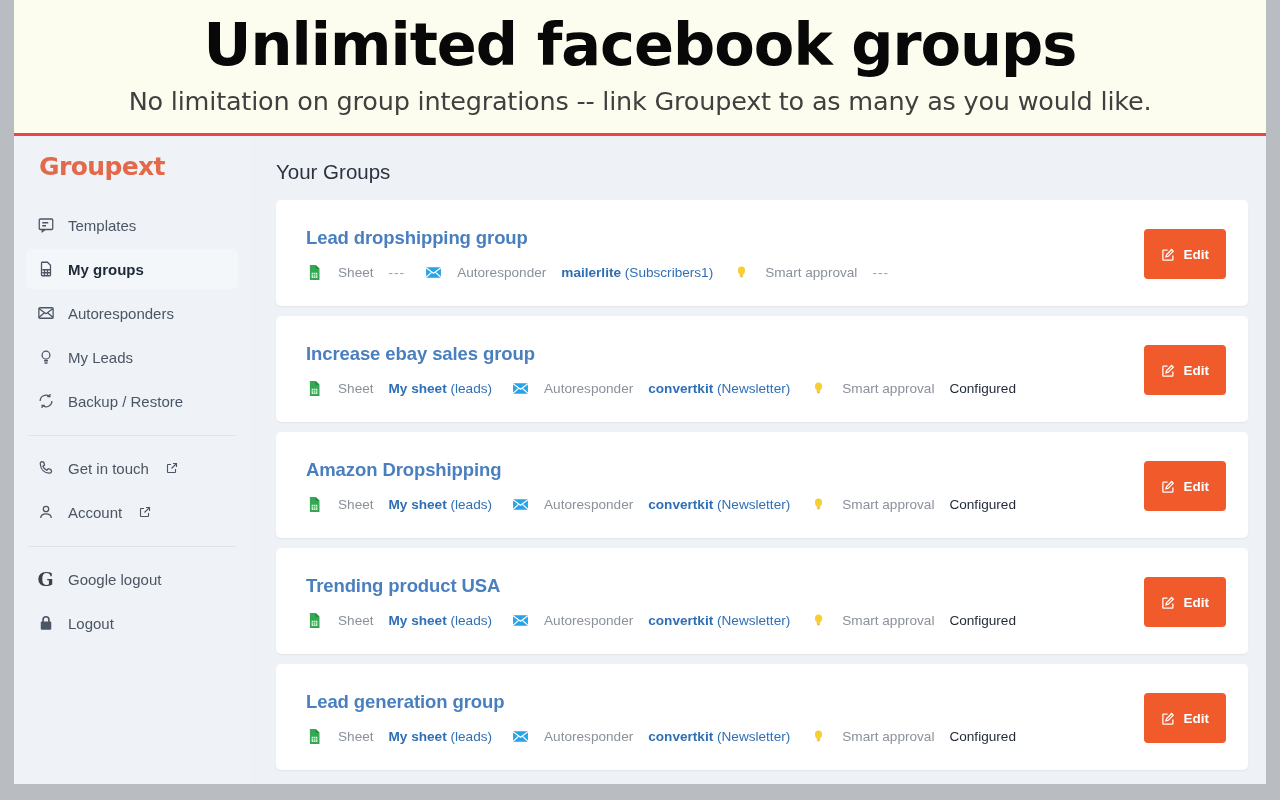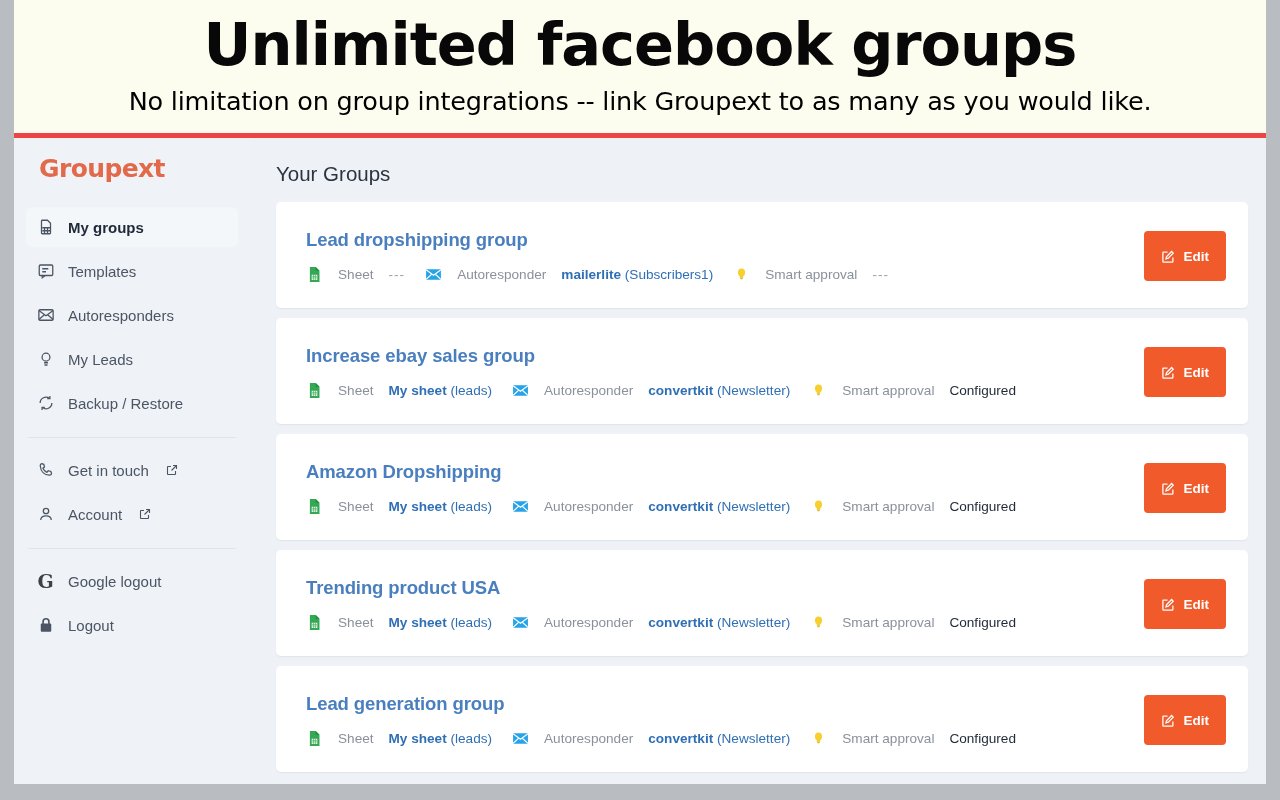--- a/index.html
+++ b/index.html
@@ -34,31 +34,31 @@
     line-height: 1.06;
     font-weight: 700;
     color: #080808;
     letter-spacing: -1px;
   }
   .promo-sub {
     font-family: "DejaVu Sans", sans-serif;
     font-size: 25.5px;
     line-height: 1.25;
     font-weight: 400;
-    color: #000000;
+    color: #404040;
     margin-top: 9px;
     letter-spacing: -0.2px;
   }
 
   
   .app {
     display: flex;
     background: #eef2f6;
     height: 654px;
-    border-top: 5px solid #ef4444;
+    border-top: 3px solid #ef4444;
   }
 
   
   .sidebar {
     width: 236px;
     flex: 0 0 236px;
     background: #eff3f7;
     padding: 0 12px;
     display: flex;
     flex-direction: column;
@@ -193,38 +193,38 @@
   <div class="promo">
     <div class="promo-title">Unlimited facebook groups</div>
     <div class="promo-sub">No limitation on group integrations -- link Groupext to as many as you would like.</div>
   </div>
 
   <div class="app">
 
     <aside class="sidebar">
       <div class="logo">Groupext</div>
       <nav class="nav">
-          <div class="nav-item active">
-            <span class="nav-icon">
-              <svg viewBox="0 0 24 24" fill="none" stroke="currentColor" stroke-width="1.7">
-                <path d="M14 3H7a1 1 0 0 0-1 1v16a1 1 0 0 0 1 1h10a1 1 0 0 0 1-1V7z"></path>
-                <path d="M7 13h11M10 13v8M14 13v8M7 17h11"></path>
-              </svg>
-            </span>
-            <span class="nav-label">My groups</span>
-          </div>
           <div class="nav-item">
             <span class="nav-icon">
               <svg viewBox="0 0 24 24" fill="none" stroke="currentColor" stroke-width="1.7">
                 <rect x="3" y="4" width="18" height="14" rx="1.5"></rect>
                 <path d="M7 9h8M7 13h5"></path>
                 <path d="M7 18v3l4-3"></path>
               </svg>
             </span>
             <span class="nav-label">Templates</span>
+          </div>
+          <div class="nav-item active">
+            <span class="nav-icon">
+              <svg viewBox="0 0 24 24" fill="none" stroke="currentColor" stroke-width="1.7">
+                <path d="M14 3H7a1 1 0 0 0-1 1v16a1 1 0 0 0 1 1h10a1 1 0 0 0 1-1V7z"></path>
+                <path d="M7 13h11M10 13v8M14 13v8M7 17h11"></path>
+              </svg>
+            </span>
+            <span class="nav-label">My groups</span>
           </div>
           <div class="nav-item">
             <span class="nav-icon">
               <svg viewBox="0 0 24 24" fill="none" stroke="currentColor" stroke-width="1.7">
                 <rect x="2.5" y="5" width="19" height="14" rx="1.5"></rect>
                 <path d="M2.5 6l9.5 7 9.5-7M2.5 18l7-6M21.5 18l-7-6"></path>
               </svg>
             </span>
             <span class="nav-label">Autoresponders</span>
           </div>

